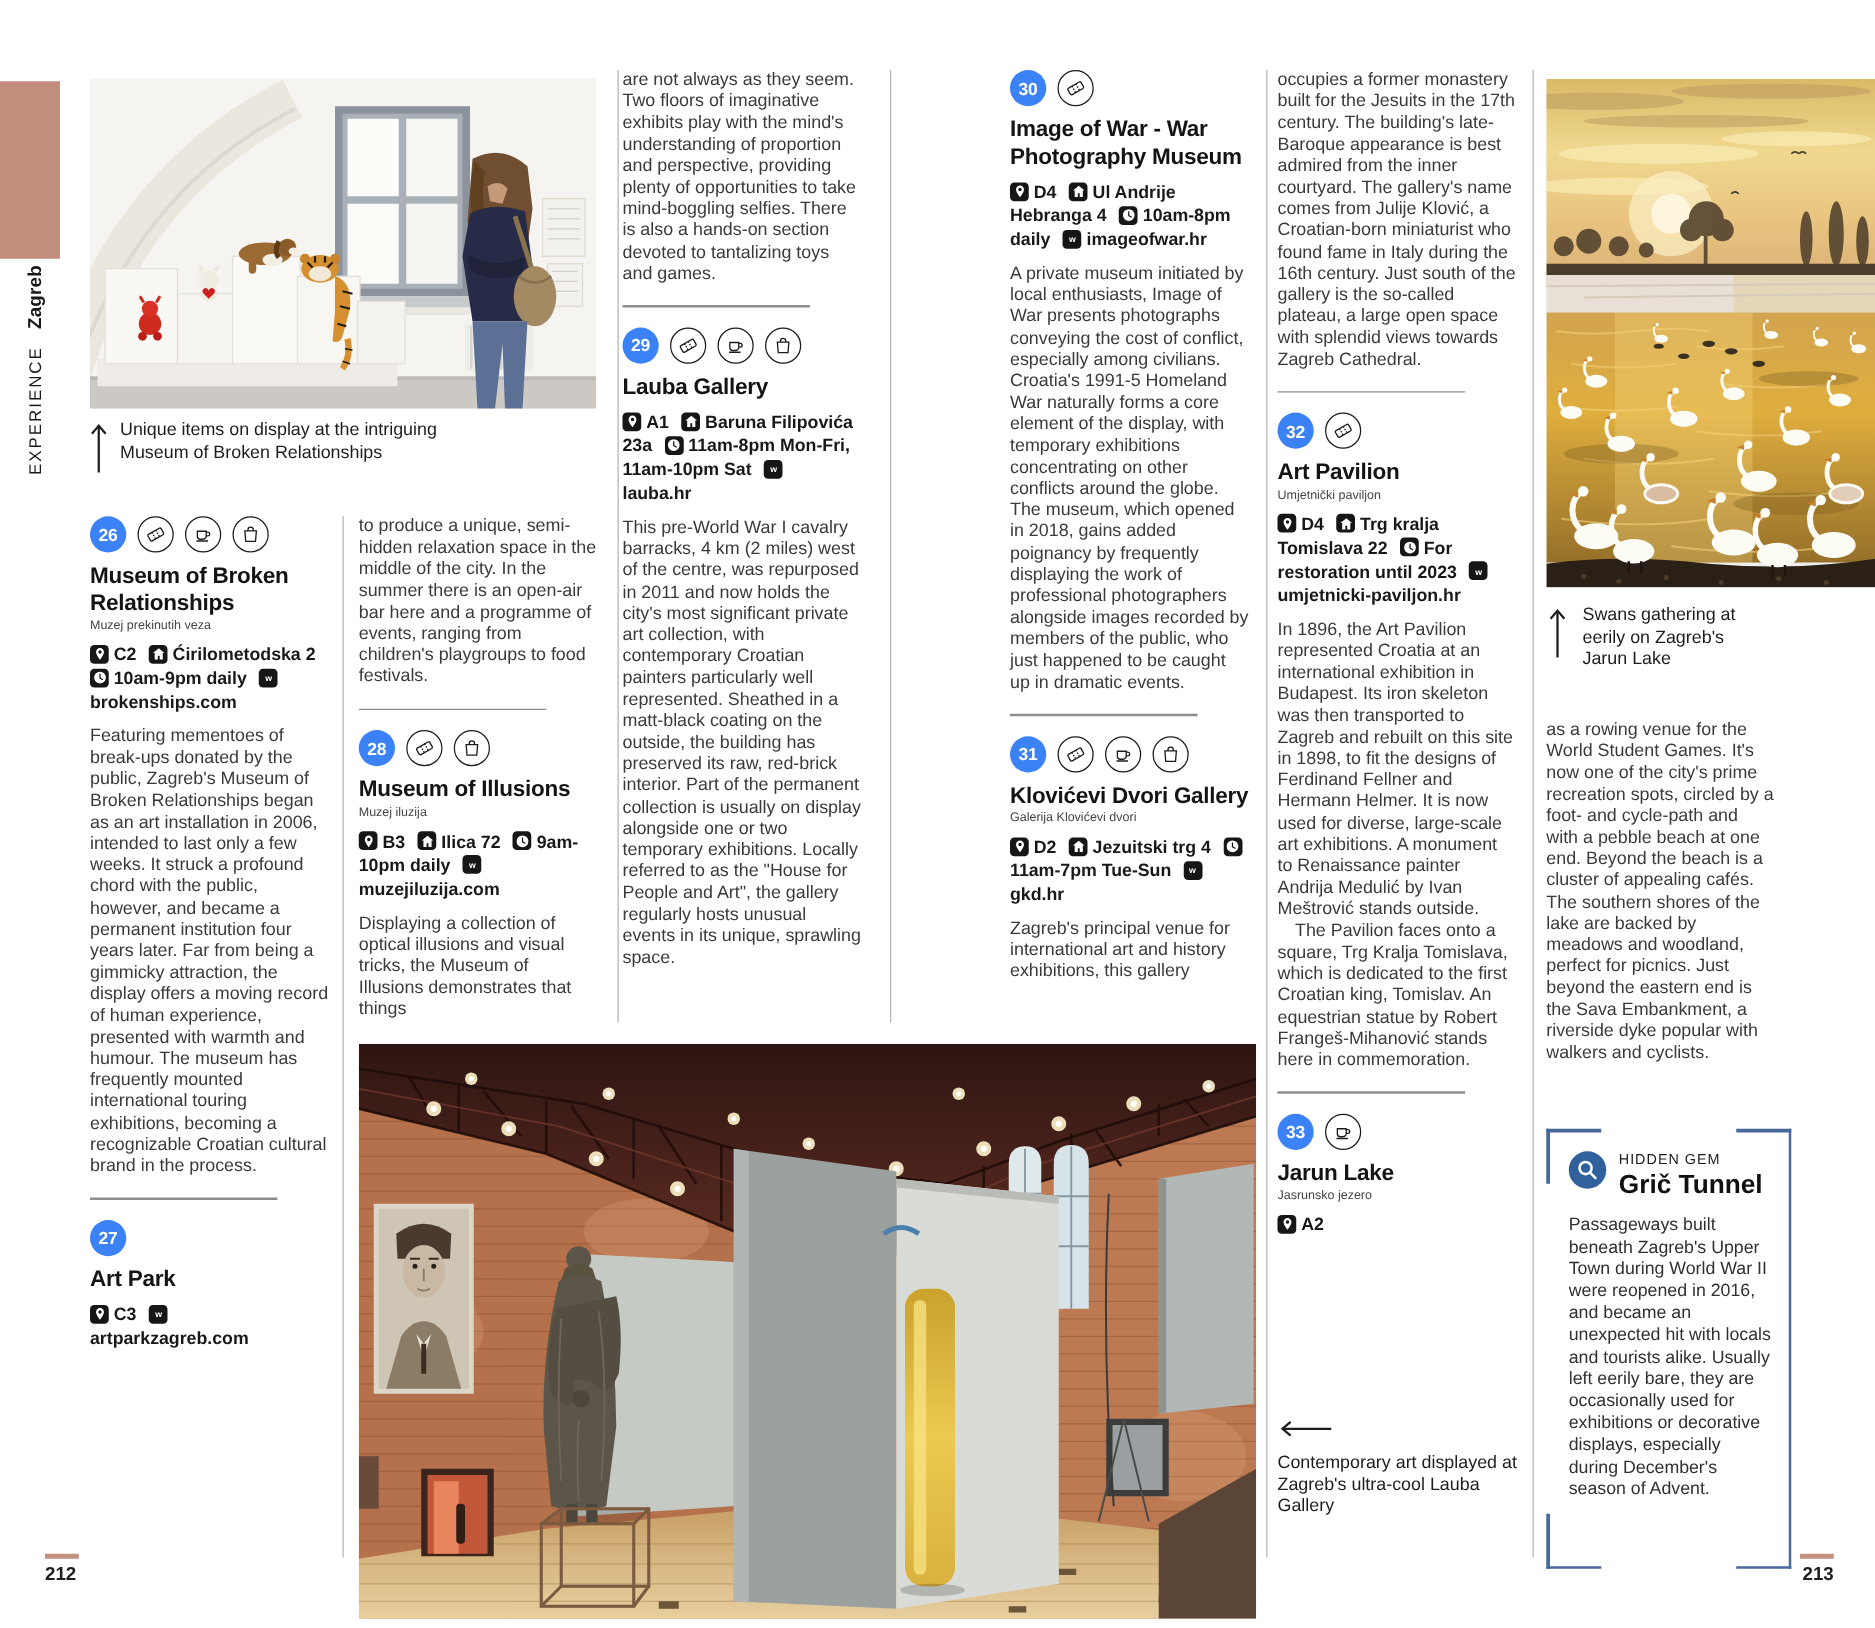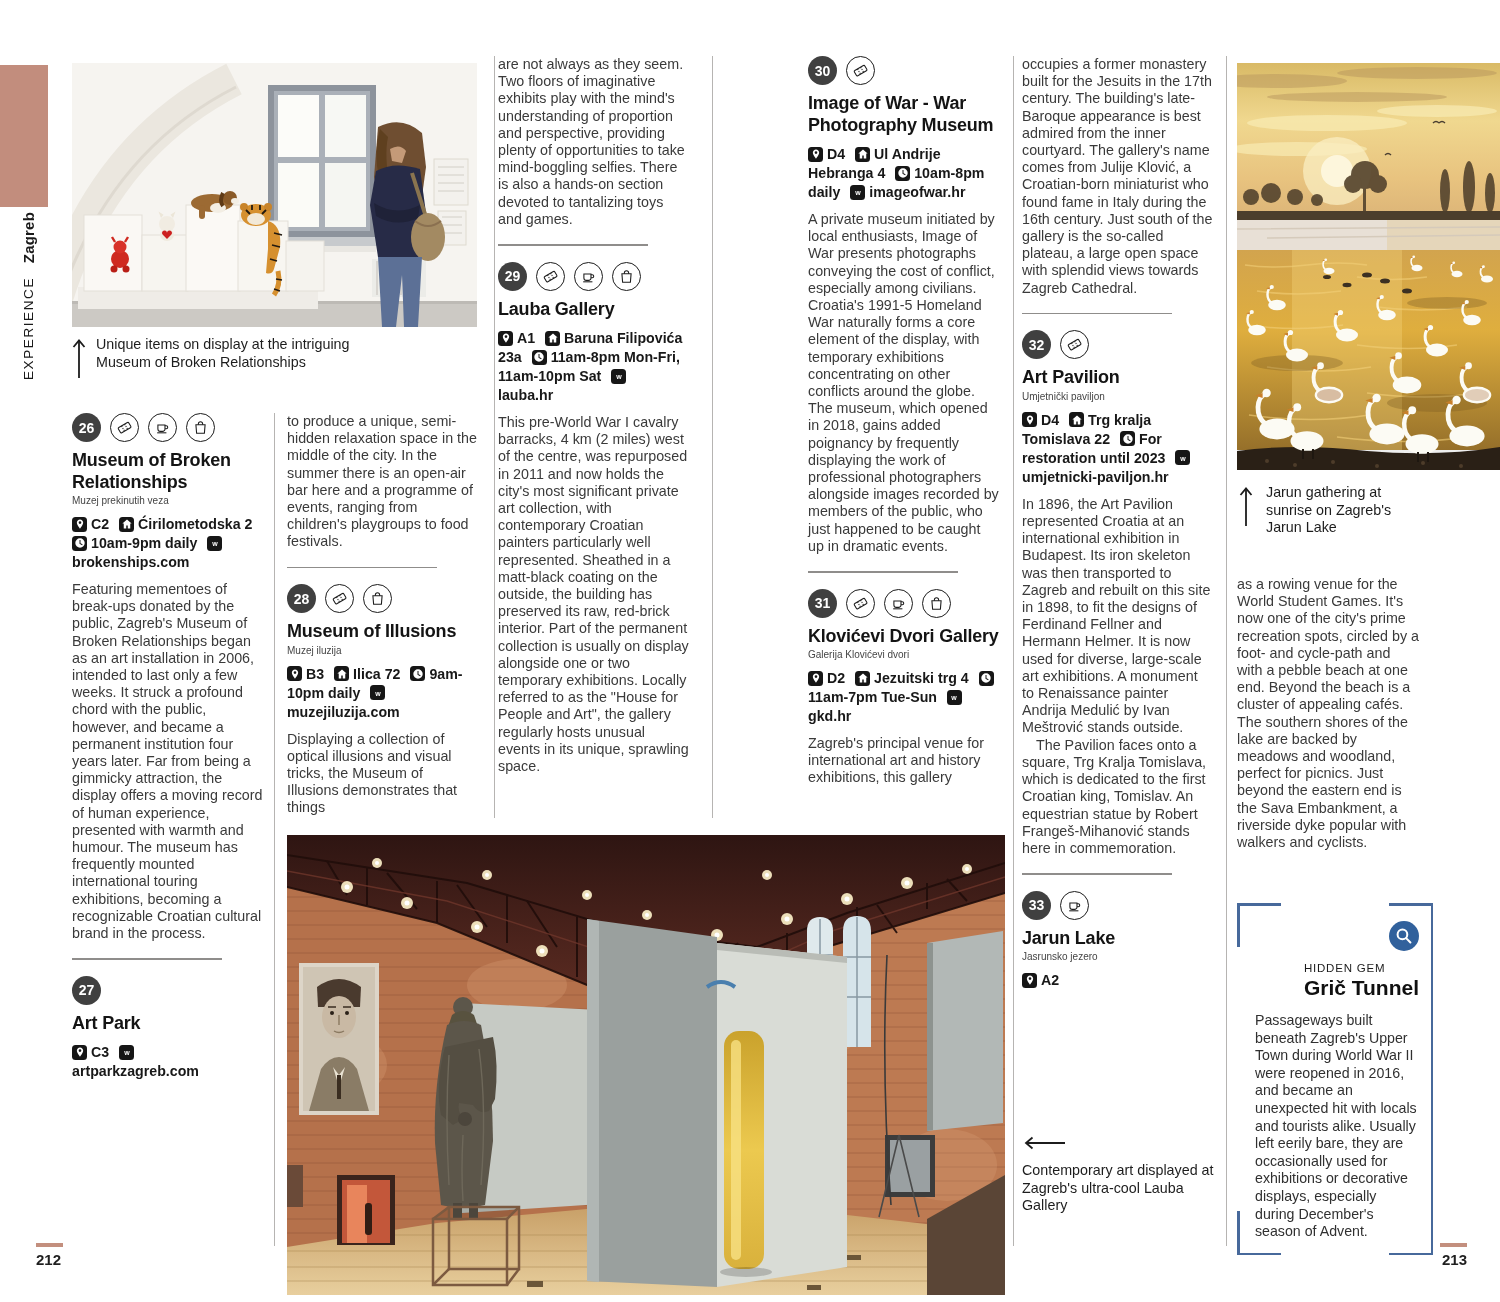--- a/index.html
+++ b/index.html
@@ -44,21 +44,21 @@
   #col3{left:498px;top:56px;}
   #col4{left:808px;top:56px;}
   #col5{left:1022px;top:56px;}
   #col6{left:1237px;top:576px;width:182px;}
 
   .col p{margin:0;}
   p.body{font-size:14.3px;line-height:17.2px;color:#3a3a3a;}
   p.body.indent{text-indent:14px;}
   .divider{width:150px;height:1.5px;background:#8f8d8b;margin:16px 0;}
   .badges{display:flex;gap:9px;align-items:center;}
-  .numbadge{width:29px;height:29px;border-radius:50%;background:#404040;color:#fff;font-weight:bold;
+  .numbadge{width:29px;height:29px;border-radius:50%;background:#3b82f6;color:#fff;font-weight:bold;
     font-size:14px;display:flex;align-items:center;justify-content:center;flex:0 0 auto;}
   .amen{width:29px;height:29px;border-radius:50%;border:1.7px solid #1c1c1c;background:#fff;box-sizing:border-box;
     display:flex;align-items:center;justify-content:center;flex:0 0 auto;}
   .amen svg{width:17px;height:17px;}
   h3.etitle{margin:8px 0 0;font-size:18px;line-height:21.5px;font-weight:bold;color:#141414;
     letter-spacing:-.2px;white-space:pre;}
   .subtitle{font-size:10px;color:#454545;margin-top:2px;}
   p.details{font-size:14.2px;line-height:19px;font-weight:bold;color:#181818;margin:9px 0 9px !important;}
   .seg{margin-right:6px;}
   .dicon{display:inline-block;width:15px;height:15px;background:#161616;border-radius:3.5px;
@@ -66,21 +66,21 @@
   .dicon svg{position:absolute;left:1.5px;top:1.5px;width:12px;height:12px;}
 
   
   .hiddengem{position:absolute;left:1237px;top:903px;width:196px;height:352px;box-sizing:border-box;
     padding:18px 14px 0 18px;}
   .hg-b{position:absolute;background:#47699b;}
   .hg-tlh{left:0;top:0;width:44px;height:2.5px;} .hg-tlv{left:0;top:0;width:2.5px;height:44px;}
   .hg-blh{left:0;bottom:0;width:44px;height:2.5px;} .hg-blv{left:0;bottom:0;width:2.5px;height:44px;}
   .hg-rv{right:0;top:0;width:2.5px;height:100%;}
   .hg-trh{right:0;top:0;width:44px;height:2.5px;} .hg-brh{right:0;bottom:0;width:44px;height:2.5px;}
-  .hg-head{display:flex;gap:10px;align-items:flex-end;flex-direction:column;}
+  .hg-head{display:flex;gap:10px;align-items:flex-start;}
   .hg-icon{width:30px;height:30px;border-radius:50%;background:#31619c;position:relative;flex:0 0 auto;}
   .hg-icon svg{position:absolute;inset:4px;width:22px;height:22px;}
   .hg-label{font-size:11.5px;letter-spacing:.8px;color:#1c1c1c;margin-top:1px;}
   .hg-title{font-size:21px;font-weight:bold;color:#101010;margin-top:2px;}
   .hg-body{font-size:14.2px;line-height:17.6px;color:#303030;margin-top:12px;}
 
   
   .pgno{position:absolute;font-size:15px;font-weight:bold;color:#1f1f1f;}
   .pgno .tick{display:block;width:27px;height:3.5px;background:#c38f7e;margin-bottom:4px;}
   #pg-left{left:36px;top:1243px;}
@@ -304,21 +304,21 @@
     </svg>
   </figure>
 
   <div class="caption caption-swans">
     <span class="cap-arrow">
         <svg width="14" height="44" viewBox="0 0 14 44" fill="none" stroke="#1c1c1c" stroke-width="1.8">
           <path d="M7 5v37"></path>
           <path d="M1.5 11 7 4.5 12.5 11"></path>
         </svg>
       </span>
-    <span>Jarun gathering at sunrise on Zagreb's Jarun Lake</span>
+    <span>Swans gathering at eerily on Zagreb's Jarun Lake</span>
   </div>
 
   <div class="vrule" id="vr1"></div>
   <div class="vrule" id="vr2"></div>
   <div class="vrule" id="vr3"></div>
   <div class="vrule" id="vr4"></div>
   <div class="vrule" id="vr5"></div>
 
   <div class="col" id="col1">
       <section class="entry">

